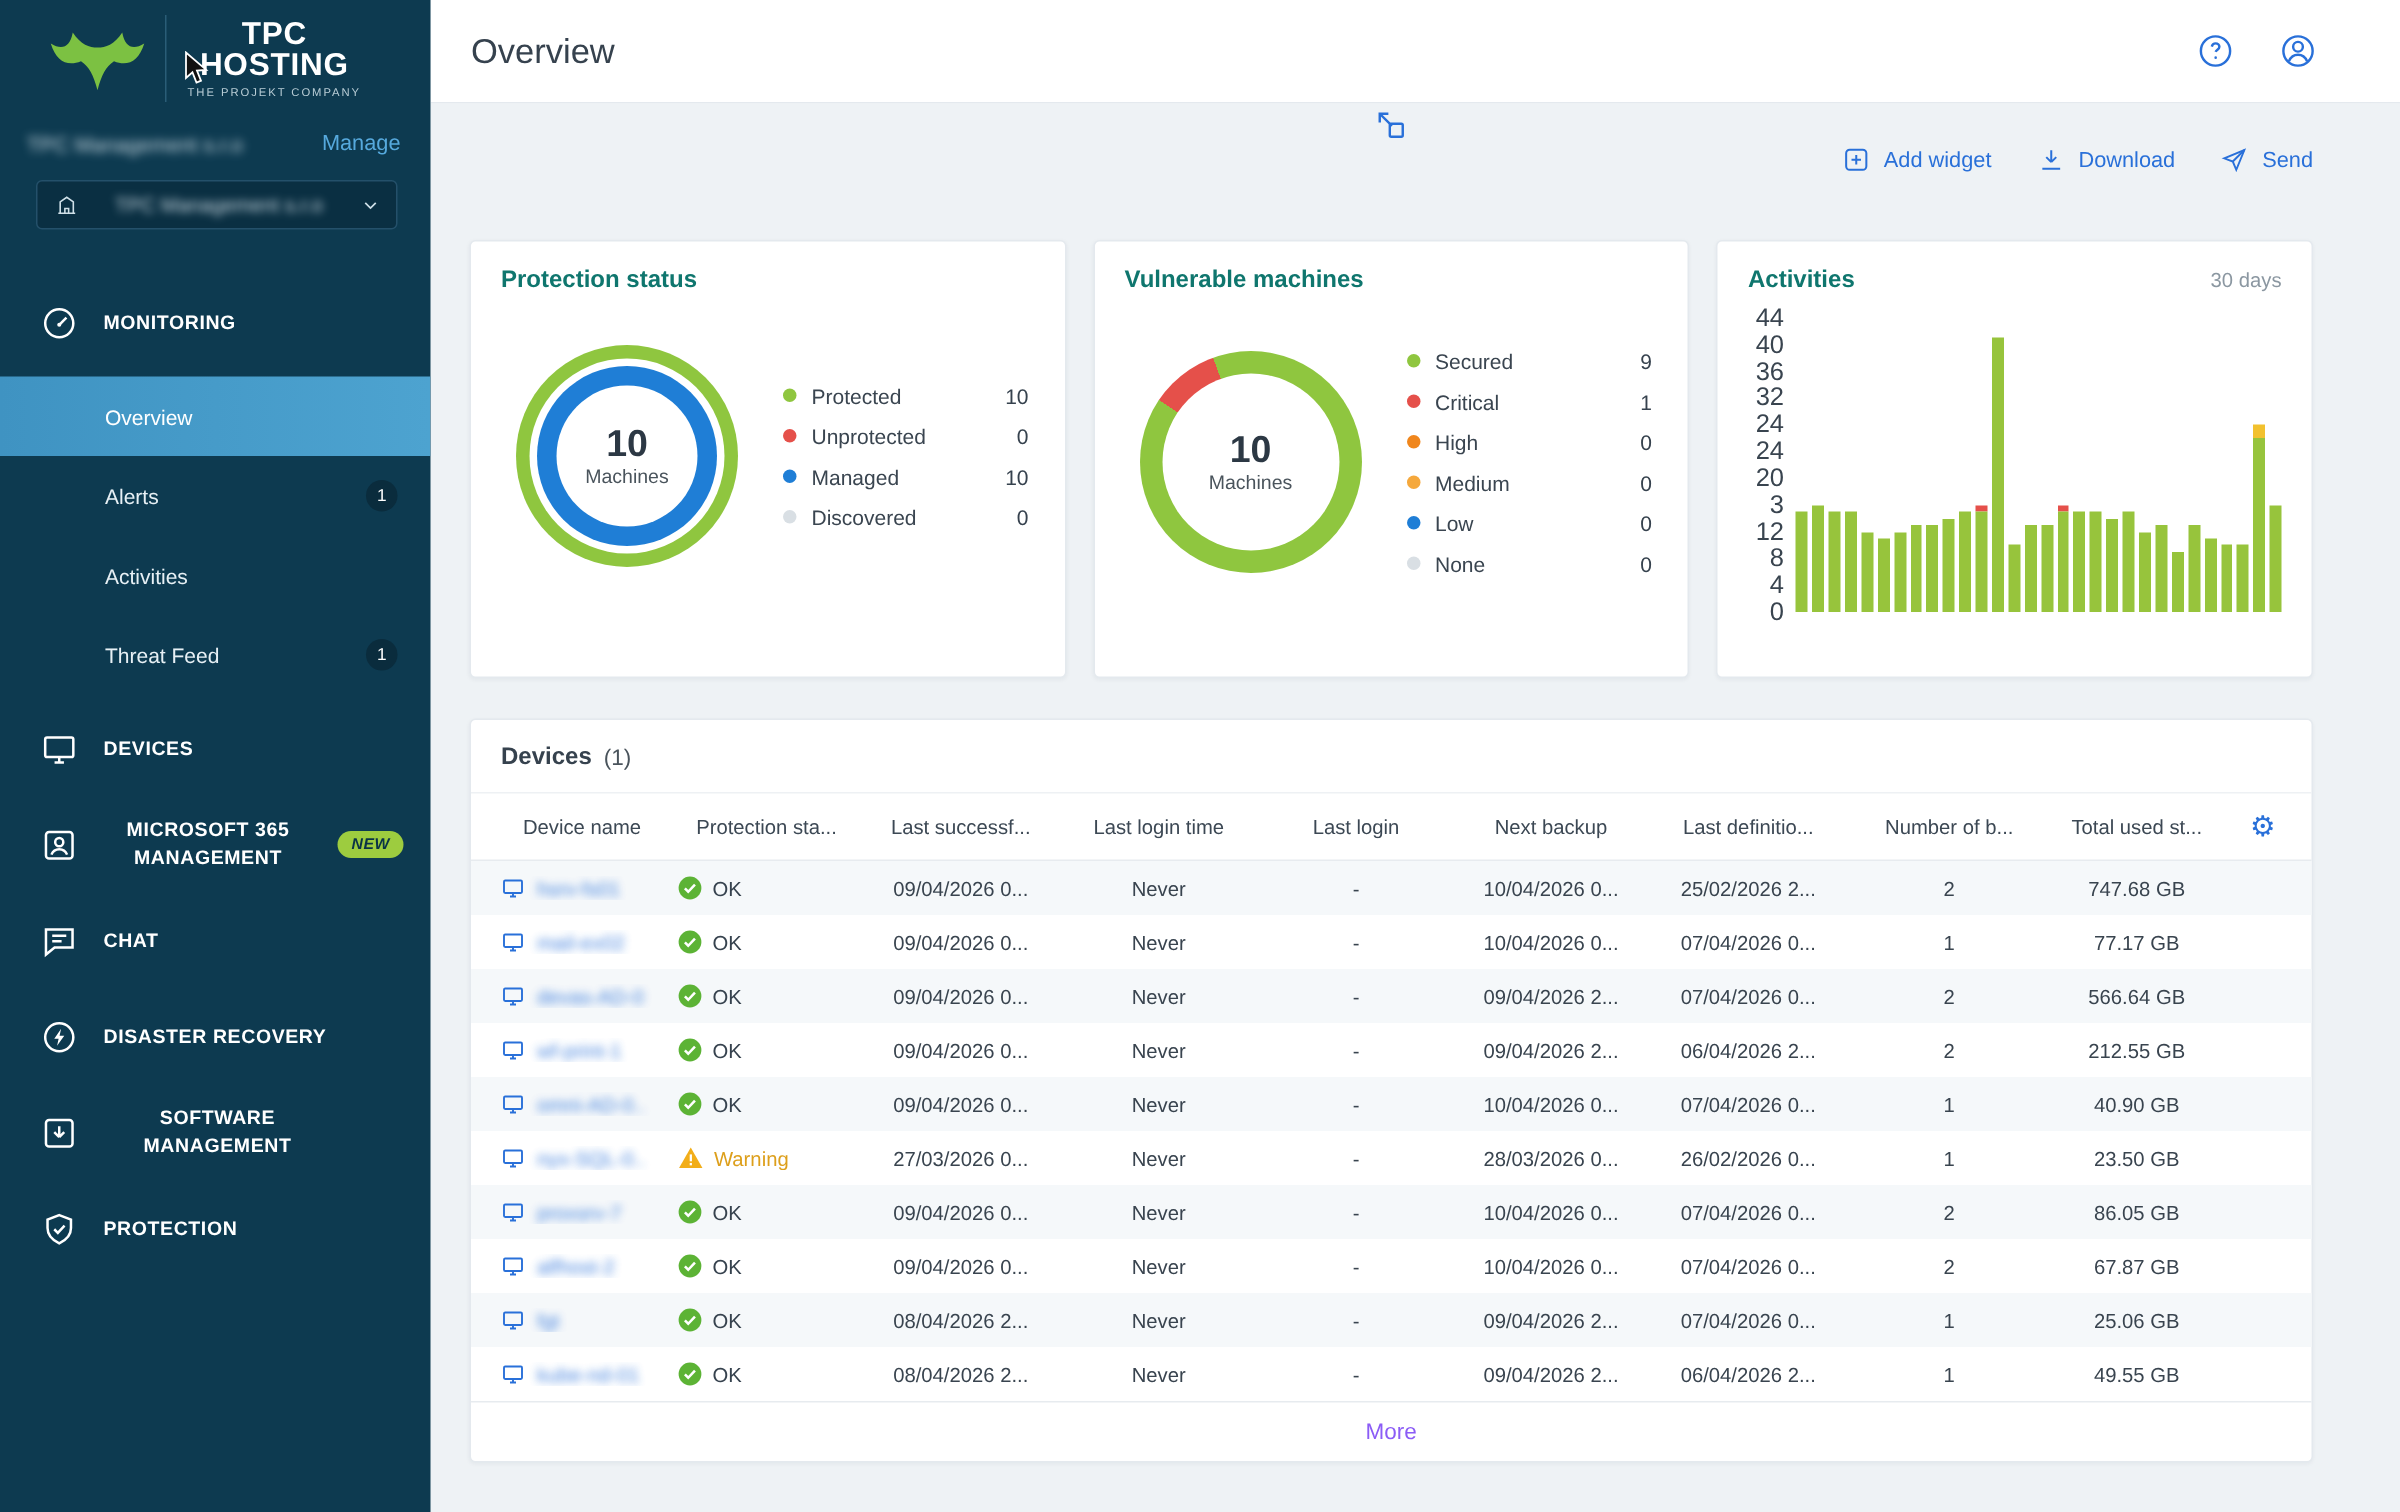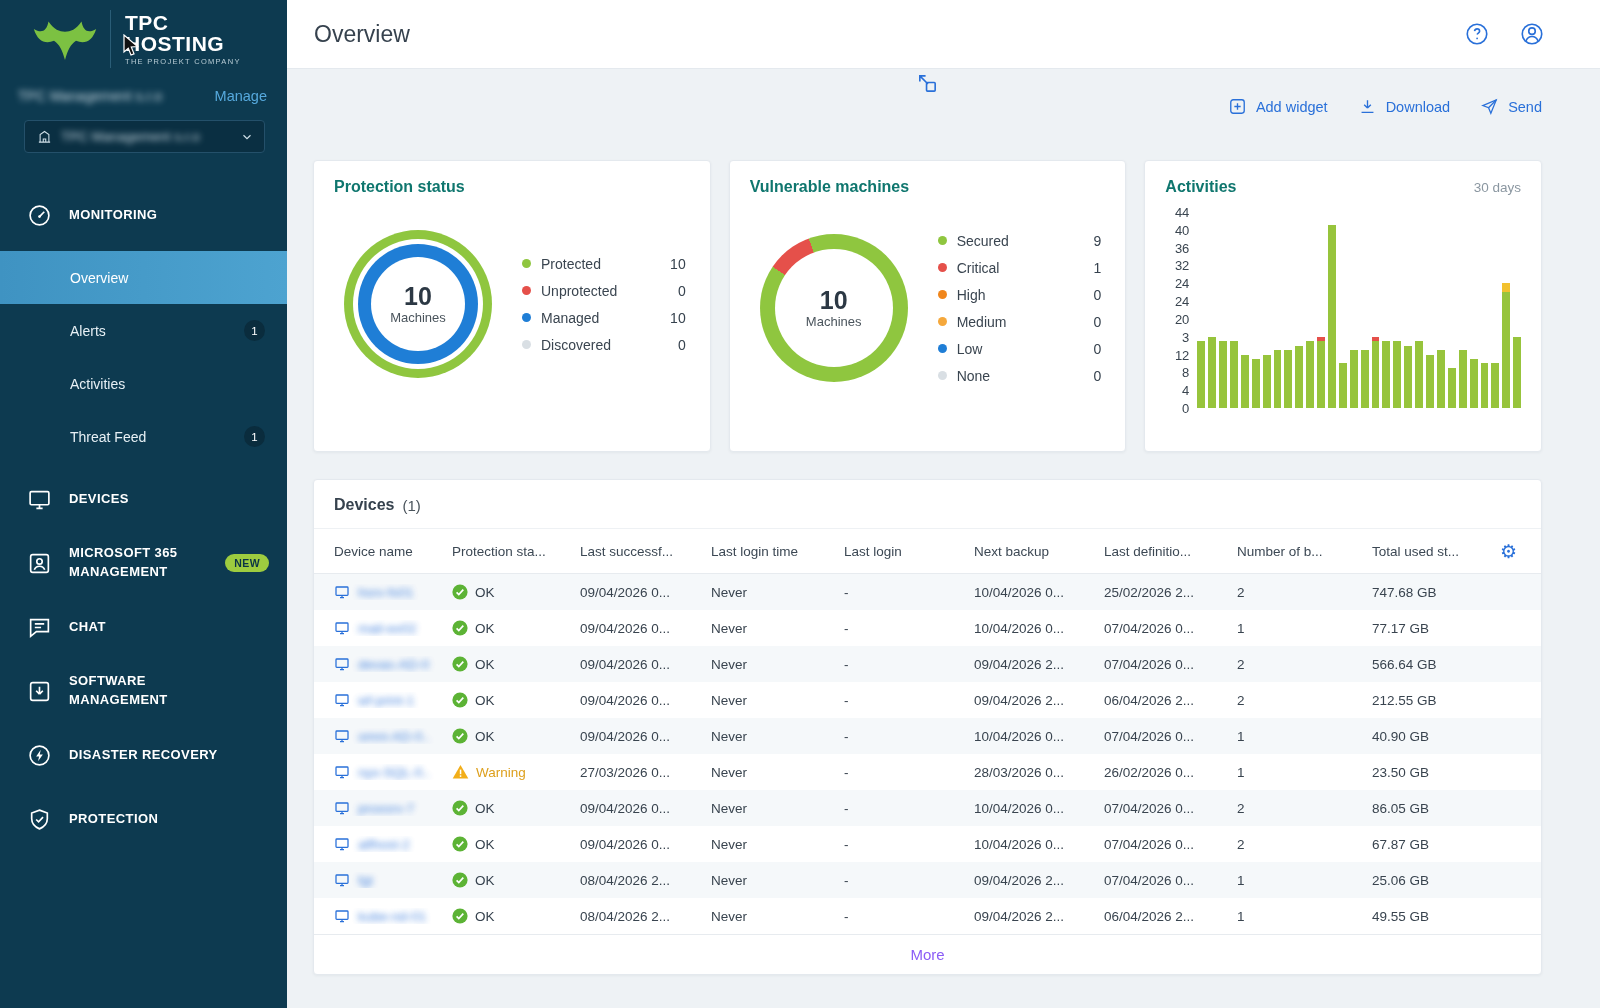--- a/index.html
+++ b/index.html
@@ -1,37 +1,37 @@
 <!DOCTYPE html>
 <html><head>
 <meta charset="utf-8">
 <style>
   * { box-sizing: border-box; margin: 0; padding: 0; }
   html,body { width:1600px; height:1008px; overflow:hidden; }
   body { font-family:"Liberation Sans", sans-serif; background:#eef2f5; color:#36424e; font-size:14px; }
-  .app { display:flex; width:100%; height:100%; }
+  .app { display:flex; width:100%; height:100%;text-align:center; }
 
   
   .sidebar { width:287px; flex-shrink:0; background:#0d3a50; color:#fff; display:flex; flex-direction:column; position:relative; }
   .logo-row { display:flex; align-items:center; height:78px; padding:0 18px 0 26px; }
   .logo-bird { width:78px; display:flex; justify-content:center; }
   .logo-divider { width:1px; height:58px; background:#2a5d77; margin:0 14px 0 6px; }
   .logo-text-line { font-size:21px; font-weight:bold; line-height:1.02; letter-spacing:.5px; color:#fff; }
   .logo-tagline { font-size:7.5px; letter-spacing:1.3px; color:#b9cdd6; margin-top:3px; white-space:nowrap; }
   .account-row { display:flex; align-items:center; justify-content:space-between; padding:10px 20px 8px 18px; }
   .account-name { color:#d7e4ec; font-size:14px; filter:blur(3.2px); opacity:.9; max-width:170px; overflow:hidden; white-space:nowrap; }
   .manage-link { color:#56a9dd; font-size:14.5px; cursor:pointer; }
   .org-select { margin:8px 22px 0 24px; height:33px; background:#0a2f42; border:1px solid #24506a; border-radius:4px; display:flex; align-items:center; padding:0 10px 0 12px; gap:9px; cursor:pointer; }
   .org-name { flex:1; color:#d7e4ec; font-size:13.5px; filter:blur(3px); opacity:.9; overflow:hidden; white-space:nowrap; }
   .nav { margin-top:26px; flex:1; overflow:hidden; }
   .nav-item { min-height:56px; margin:8px 0; display:flex; align-items:center; gap:17px; padding:0 18px 0 26px; cursor:pointer; }
   .nav-icon { width:26px; height:26px; flex-shrink:0; display:flex; align-items:center; justify-content:center; }
   .nav-icon svg { width:25px; height:25px; }
   .nav-label { font-size:13px; font-weight:bold; letter-spacing:.4px; line-height:1.45; max-width:152px; }
-  .pill { margin-left:auto; background:#9dcc3f; color:#0a3346; font-size:10.5px; font-weight:bold; padding:3px 9px; border-radius:10px; letter-spacing:.4px; }
+  .pill { margin-left:auto; background:#9dcc3f; color:#0a3346; font-size:10.5px; font-weight:bold; padding:3px 9px; border-radius:10px; letter-spacing:.4px;font-style:italic; }
   .sub-item { height:53px; display:flex; align-items:center; padding:0 22px 0 70px; font-size:14px; color:#e7f0f5; cursor:pointer; position:relative; }
   .sub-item.selected { background:linear-gradient(90deg,#3f93c2,#4da3d0); color:#fff; }
   .count-badge { margin-left:auto; width:21px; height:21px; border-radius:50%; background:#0a2c3d; color:#fff; font-size:11.5px; display:flex; align-items:center; justify-content:center; }
 
   
   .main { flex:1; display:flex; flex-direction:column; overflow:hidden; }
   .topbar { height:69px; background:#fff; border-bottom:1px solid #e4e9ee; display:flex; align-items:center; padding:0 54px 0 27px; flex-shrink:0; }
   .page-title { font-size:23px; color:#36424e; font-weight:normal; }
   .topbar-icons { margin-left:auto; display:flex; gap:27px; }
   .icon-btn { width:28px; height:28px; display:flex; align-items:center; justify-content:center; cursor:pointer; }
@@ -55,21 +55,21 @@
   .donut-value { font-size:25px; font-weight:bold; color:#2c3844; line-height:1.05; }
   .donut-label { font-size:13px; color:#4a545c; }
   .legend { flex:1; display:flex; flex-direction:column; gap:6px; padding-right:4px; }
   .legend-row { display:flex; align-items:center; height:21px; }
   .dot { width:9px; height:9px; border-radius:50%; margin-right:10px; flex-shrink:0; }
   .legend-label { font-size:14px; color:#3a4550; }
   .legend-value { margin-left:auto; font-size:14px; color:#36424e; }
 
   .chart-body { display:flex; gap:8px; margin-top:16px; }
   .yaxis { position:relative; width:24px; height:196px; flex-shrink:0; }
-  .ytick { position:absolute; right:0; transform:translateY(-50%); font-size:13px; color:#39444f; }
+  .ytick { position:absolute; right:0; transform:translateY(-50%); font-size:17px; color:#39444f; }
   .bars { flex:1; height:196px; display:flex; align-items:flex-end; gap:3px; }
   .bar { flex:1; height:100%; display:flex; flex-direction:column; justify-content:flex-end; }
   .bar div { width:100%; }
   .xaxis { position:relative; height:20px; margin-left:32px; margin-top:4px; }
   .xtick { position:absolute; top:3px; transform:translateX(-50%); font-size:12px; color:#39444f; white-space:nowrap; }
 
   
   .devices-card { margin-top:27px; }
   .devices-title-row { display:flex; align-items:center; padding:16px 20px 14px; gap:8px; }
   .devices-title { font-size:16px; font-weight:bold; color:#36424e; }
@@ -180,34 +180,34 @@
             <svg viewBox="0 0 24 24" fill="none" stroke="#fff" stroke-width="1.6">
               <path d="M3.5 4.5h17v11.5H9l-5.5 4.5z"></path>
               <path d="M7.5 8.5h9M7.5 12h6"></path>
             </svg>
           </span>
           <span class="nav-label">CHAT</span>
         </div>
         <div class="nav-item">
           <span class="nav-icon">
             <svg viewBox="0 0 24 24" fill="none" stroke="#fff" stroke-width="1.6">
-              <rect x="3.5" y="3.5" width="17" height="17" rx="2"></rect>
-              <path d="M12 7.5v7m0 0l-3.2-3.2M12 14.5l3.2-3.2"></path>
-            </svg>
-          </span>
-          <span class="nav-label">SOFTWARE MANAGEMENT</span>
+              <circle cx="12" cy="12" r="9"></circle>
+              <path d="M13.2 6.5L8.8 13h2.8l-1 4.5 4.6-6.5h-3z" fill="#fff" stroke="none"></path>
+            </svg>
+          </span>
+          <span class="nav-label">DISASTER RECOVERY</span>
         </div>
         <div class="nav-item">
           <span class="nav-icon">
             <svg viewBox="0 0 24 24" fill="none" stroke="#fff" stroke-width="1.6">
-              <circle cx="12" cy="12" r="9"></circle>
-              <path d="M13.2 6.5L8.8 13h2.8l-1 4.5 4.6-6.5h-3z" fill="#fff" stroke="none"></path>
-            </svg>
-          </span>
-          <span class="nav-label">DISASTER RECOVERY</span>
+              <rect x="3.5" y="3.5" width="17" height="17" rx="2"></rect>
+              <path d="M12 7.5v7m0 0l-3.2-3.2M12 14.5l3.2-3.2"></path>
+            </svg>
+          </span>
+          <span class="nav-label">SOFTWARE MANAGEMENT</span>
         </div>
         <div class="nav-item">
           <span class="nav-icon">
             <svg viewBox="0 0 24 24" fill="none" stroke="#fff" stroke-width="1.6">
               <path d="M12 3l7.5 2.8v5.4c0 4.8-3.4 7.9-7.5 9.8-4.1-1.9-7.5-5-7.5-9.8V5.8z"></path>
               <path d="M8.8 12l2.3 2.3 4.3-4.6"></path>
             </svg>
           </span>
           <span class="nav-label">PROTECTION</span>
         </div>

